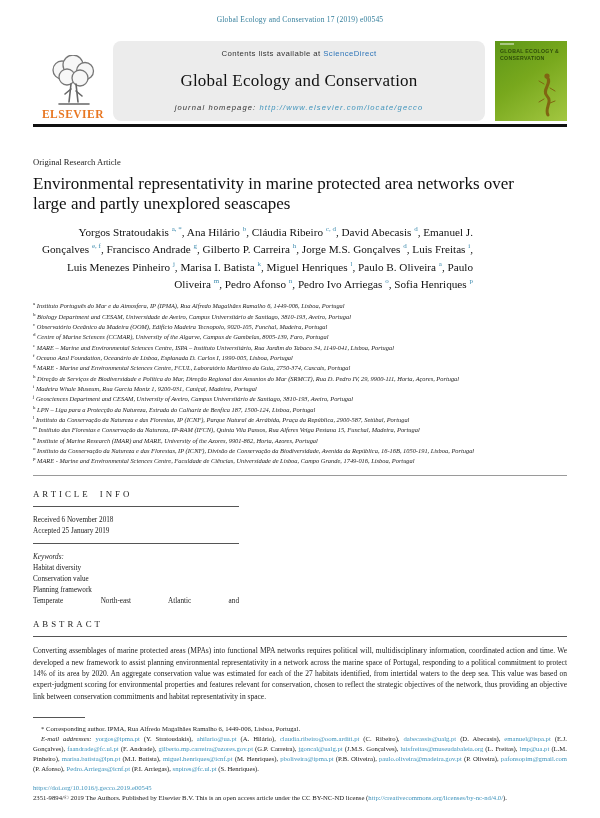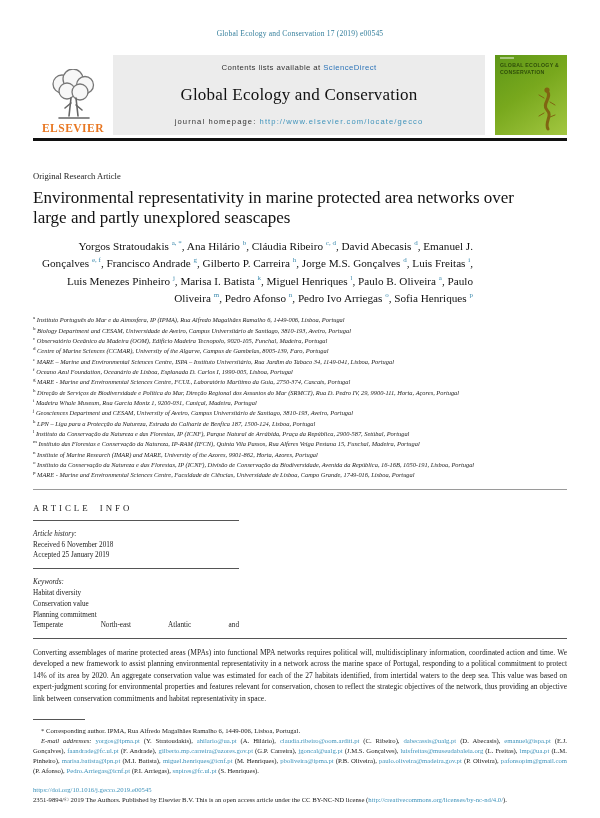--- a/index.html
+++ b/index.html
@@ -2,30 +2,30 @@
 <html><head>
 <meta charset="utf-8">
 <style>
   * { margin:0; padding:0; box-sizing:border-box; }
   html,body { background:#fff; }
   body { width:600px; height:818px; overflow:hidden;
          font-family:"Liberation Serif","DejaVu Serif",serif; color:#1a1a1a; }
   .page { width:600px; height:818px; padding:0 33px; position:relative; }
 
   
-  .citation { margin-top:29px; text-align:center; font-size:7.5px; color:#337e9b; letter-spacing:.2px; }
+  .citation { margin-top:15px; text-align:center; font-size:7.5px; color:#337e9b; letter-spacing:.2px; }
 
   
   .banner { margin-top:17px; display:flex; height:80px; }
   .logo-box { width:80px; background:#fff; display:flex; flex-direction:column; align-items:center; justify-content:flex-end; padding-bottom:1px; }
   .elsevier-name { font-family:"Liberation Serif",serif; font-weight:bold; font-size:11.5px; color:#e87722; letter-spacing:.5px; margin-top:1px; }
-  .banner-center { flex:1; background:#ececec; display:flex; flex-direction:column; justify-content:space-between; text-align:center; padding:8px 4px 9px 4px; }
+  .banner-center { flex:1; background:#ececec; display:flex; flex-direction:column; justify-content:space-between; text-align:center; padding:8px 4px 9px 4px;border-radius:8px; }
   .contents-line { font-family:"Liberation Sans",sans-serif; font-size:7.8px; color:#333; letter-spacing:.4px; }
   .journal-title { font-size:17px; color:#111; letter-spacing:.2px; }
-  .homepage-line { font-family:"Liberation Sans",sans-serif; font-size:7.6px; color:#333; letter-spacing:1.1px; }
+  .homepage-line { font-family:"Liberation Sans",sans-serif; font-size:7.6px; color:#333; letter-spacing:1.1px;font-style:italic; }
   .lnk { color:#3f93bb; text-decoration:none; cursor:pointer; }
   .sd-lnk { color:#2d74b8; }
   .cover-gap { width:10px; background:#fff; }
   .cover { width:72px; background:linear-gradient(145deg,#5e9718 0%,#78a81d 45%,#a3c741 100%); position:relative; overflow:hidden; }
   .cover-title { position:absolute; top:7px; left:5px; font-family:"Liberation Sans",sans-serif; font-weight:bold; font-size:5.2px; line-height:1.25; color:#2f4d09; letter-spacing:.3px; }
   .cover-mark { position:absolute; top:2px; left:5px; width:14px; height:1.5px; background:rgba(255,255,255,.45); }
   .cover-gecko { position:absolute; right:6px; bottom:3px; }
 
   .black-rule { height:3px; background:#101010; margin-top:3px; }
 
@@ -138,38 +138,38 @@
       <div class="aff-line"><sup>p</sup> MARE - Marine and Environmental Sciences Centre, Faculdade de Ciências, Universidade de Lisboa, Campo Grande, 1749-016, Lisboa, Portugal</div>
     </div>
 
   <div class="cols-top-rule"></div>
 
   <div class="columns">
     <div class="col-info">
       <div class="sec-heading">ARTICLE INFO</div>
       <div class="sec-rule"></div>
       <div class="info-block">
-        <div class="info-label">Article history:</div>
         <div>
             <div>Received 6 November 2018</div>
             <div>Accepted 25 January 2019</div>
           </div>
       </div>
       <div class="sec-rule"></div>
       <div class="info-block">
         <div class="info-label">Keywords:</div>
         <div>
             <div>Habitat diversity</div>
             <div>Conservation value</div>
-            <div>Planning commitment</div>
+            <div>Planning framework</div>
             <div class="kw-last">Temperate North-east Atlantic and</div>
           </div>
       </div>
     </div>
     <div class="col-abs">
+      <div class="sec-heading">ABSTRACT</div>
       <div class="sec-rule"></div>
       <div class="abs-text">Converting assemblages of marine protected areas (MPAs) into functional MPA networks requires political will, multidisciplinary information, coordinated action and time. We developed a new framework to assist planning environmental representativity in a network across the marine space of Portugal, responding to a political commitment to protect 14% of its area by 2020. An aggregate conservation value was estimated for each of the 27 habitats identified, from intertidal waters to the deep sea. This value was based on expert-judgment scoring for environmental properties and features relevant for conservation, chosen to reflect the strategic objectives of the network, thus providing an objective link between conservation commitments and habitat representativity in space.</div>
     </div>
   </div>
 
   <div class="foot-sep"></div>
 
   <div class="footnote">
     <p>* Corresponding author. IPMA, Rua Alfredo Magalhães Ramalho 6, 1449-006, Lisboa, Portugal.</p>
     <p><span class="info-label">E-mail addresses:</span><span> <a class="lnk">yorgos@ipma.pt</a> (Y. Stratoudakis), <a class="lnk">ahilario@ua.pt</a> (A. Hilário), <a class="lnk">claudia.ribeiro@oom.arditi.pt</a> (C. Ribeiro), <a class="lnk">dabecassis@ualg.pt</a> (D. Abecasis), <a class="lnk">emanuel@ispa.pt</a> (E.J. Gonçalves), <a class="lnk">faandrade@fc.ul.pt</a> (F. Andrade), <a class="lnk">gilberto.mp.carreira@azores.gov.pt</a> (G.P. Carreira), <a class="lnk">jgoncal@ualg.pt</a> (J.M.S. Gonçalves), <a class="lnk">luisfreitas@museudabaleia.org</a> (L. Freitas), <a class="lnk">lmp@ua.pt</a> (L.M. Pinheiro), <a class="lnk">marisa.batista@lpn.pt</a> (M.I. Batista), <a class="lnk">miguel.henriques@icnf.pt</a> (M. Henriques), <a class="lnk">pboliveira@ipma.pt</a> (P.B. Oliveira), <a class="lnk">paulo.oliveira@madeira.gov.pt</a> (P. Oliveira), <a class="lnk">pafonsopim@gmail.com</a> (P. Afonso), <a class="lnk">Pedro.Arriegas@icnf.pt</a> (P.I. Arriegas), <a class="lnk">snpires@fc.ul.pt</a> (S. Henriques).</span></p>

